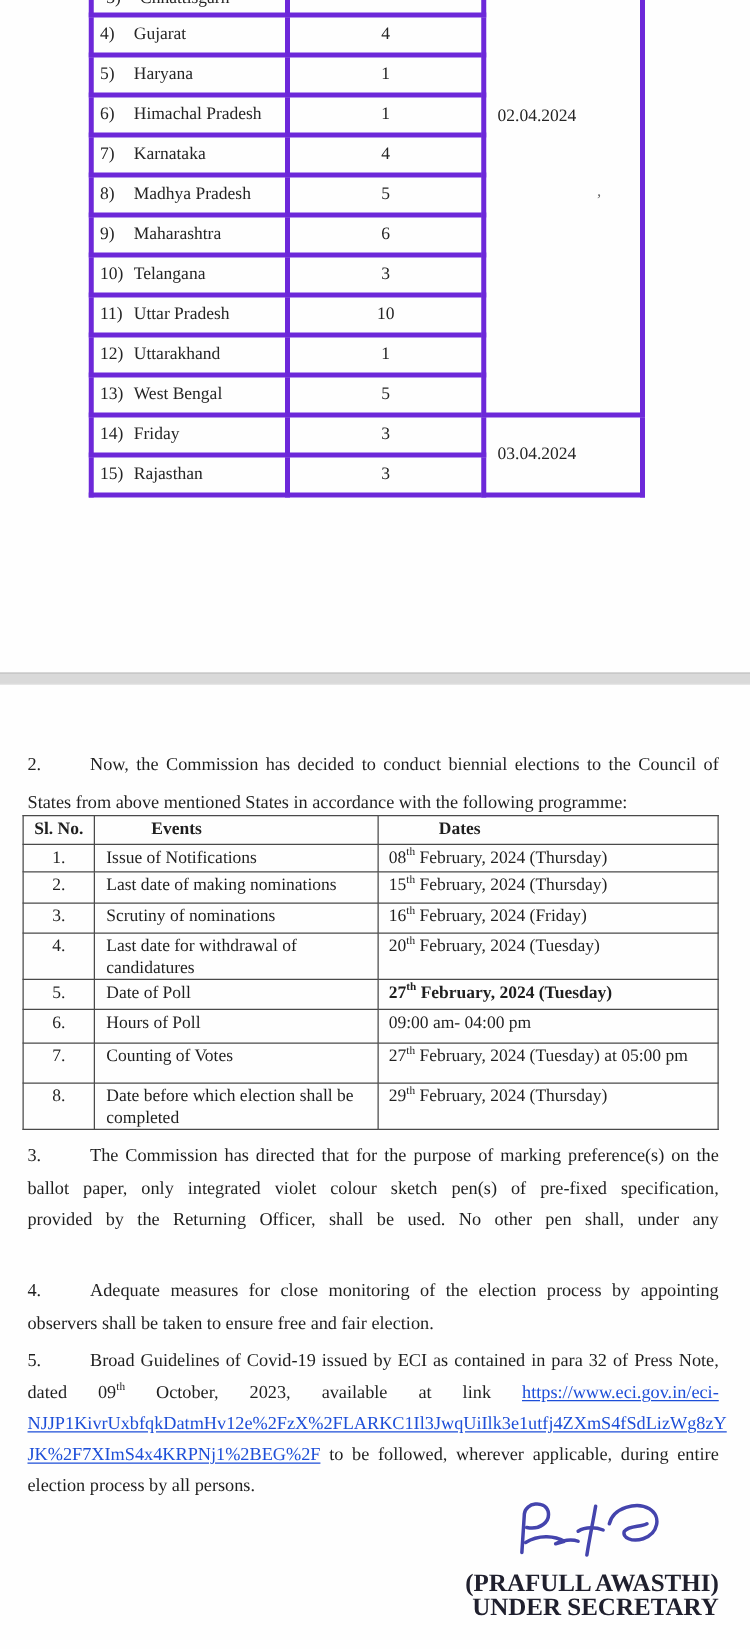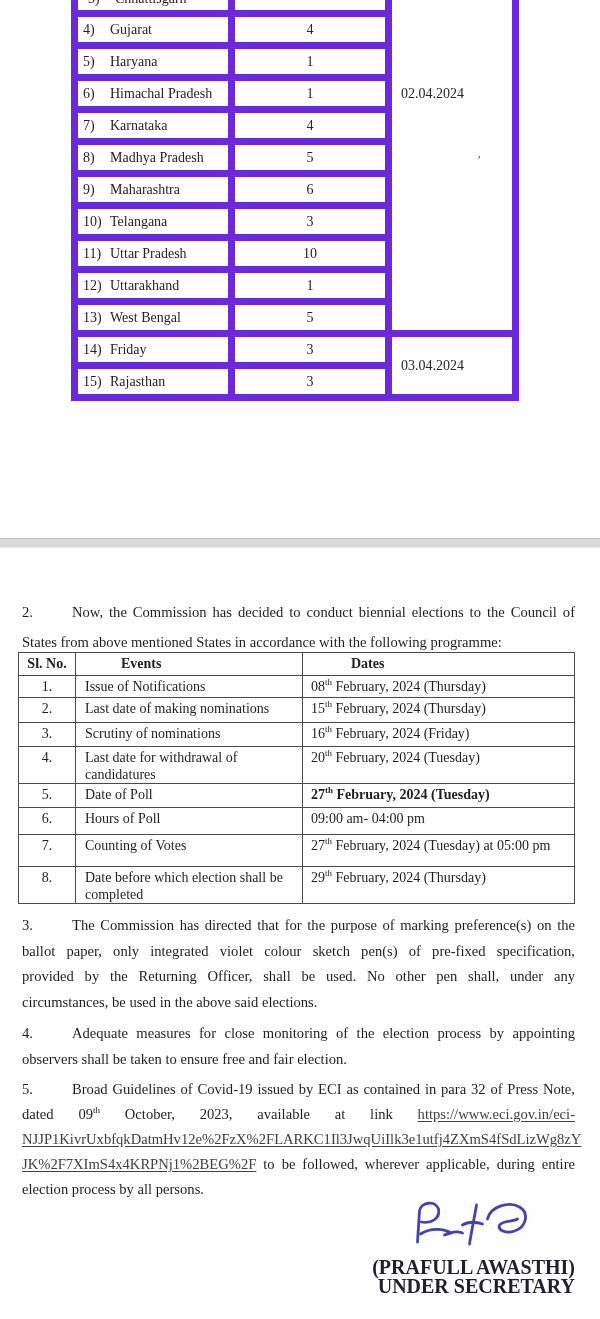--- a/index.html
+++ b/index.html
@@ -5,21 +5,21 @@
   html,body{margin:0;padding:0;background:#ffffff;}
   .page{
     position:relative;width:600px;height:1319px;background:#fefefe;overflow:hidden;
     font-family:"Liberation Serif","DejaVu Serif",serif;color:#222;
   }
   
   .t1{
     position:absolute;left:71px;top:0;border-collapse:collapse;table-layout:fixed;
     font-size:14px;color:#252525;
   }
-  .t1 td{border:7px solid #6d28d9;vertical-align:middle;padding:0;overflow:hidden;}
+  .t1 td{border:4px solid #6d28d9;vertical-align:middle;padding:0;overflow:hidden;}
   .t1 tr{height:32px;}
   .t1 tr.partial{height:10px;}
   .t1 tr.partial td{border-top:none;}
   .t1 .statecell{padding-left:5px;}
   .t1 .num{display:inline-block;width:27px;}
   .t1 .seats{text-align:center;}
   .clip{position:relative;height:10px;overflow:hidden;}
   .clip .frag{position:absolute;left:5px;bottom:3px;white-space:nowrap;}
   .clip .fragnum{display:inline-block;width:27px;}
   .datecell-a{vertical-align:top !important;padding:86px 0 0 9px !important;}
@@ -27,21 +27,21 @@
   .stray{position:absolute;left:477px;top:152px;font-size:13px;color:#666;}
   
   .pbreak{position:absolute;left:0;top:538px;width:600px;height:8px;background:#d9d9d9;border-top:1px solid #c2c2c2;border-bottom:1px solid #e6e6e6;}
   
   .para{position:absolute;left:22px;width:553px;font-size:14.6px;color:#1f1f1f;}
   .pl{text-align:justify;}
   .jl{text-align-last:justify;}
   .nw{white-space:nowrap;text-align-last:auto;}
   .tabnum{display:inline-block;width:50px;}
   sup{font-size:9px;line-height:0;}
-  .lnk{color:#404040;text-decoration:underline;text-underline-offset:2px;}
+  .lnk{color:#1d4ed8;text-decoration:underline;text-underline-offset:2px;}
   .bold{font-weight:bold;}
   
   .t2{
     position:absolute;left:18px;top:652px;border-collapse:collapse;table-layout:fixed;
     font-size:14px;color:#1f1f1f;
   }
   .t2 td{border:1px solid #4a4a4a;vertical-align:top;padding:2px 0 0 0;line-height:17px;}
   .t2 .sl{text-align:center;}
   .t2 .ev{padding-left:9px;padding-right:4px;}
   .t2 .dt{padding-left:8px;}
@@ -190,21 +190,20 @@
       <td class="ev"><span>Date before which election shall be</span><br><span>completed</span></td>
       <td class="dt"><span>29</span><sup>th</sup><span> February, 2024 (Thursday)</span></td>
     </tr>
   </tbody>
     </table>
 
   <div class="para" style="top:913px;line-height:25.5px;">
     <div class="pl jl"><span class="tabnum">3.</span><span>The Commission has directed that for the purpose of marking preference(s) on the</span></div>
     <div class="pl jl"><span>ballot paper, only integrated violet colour sketch pen(s) of pre-fixed specification,</span></div>
     <div class="pl jl"><span>provided by the Returning Officer, shall be used. No other pen shall, under any</span></div>
-    <div class="pl"><span>circumstances, be used in the above said elections.</span></div>
   </div>
 
   <div class="para" style="top:1020px;line-height:26px;">
     <div class="pl jl"><span class="tabnum">4.</span><span>Adequate measures for close monitoring of the election process by appointing</span></div>
     <div class="pl"><span>observers shall be taken to ensure free and fair election.</span></div>
   </div>
 
   <div class="para" style="top:1077px;line-height:25px;">
     <div class="pl jl"><span class="tabnum">5.</span><span>Broad Guidelines of Covid-19 issued by ECI as contained in para 32 of Press Note,</span></div>
     <div class="pl jl"><span>dated 09</span><sup>th</sup><span> October, 2023, available at link </span><span class="lnk">https://www.eci.gov.in/eci-</span></div>

